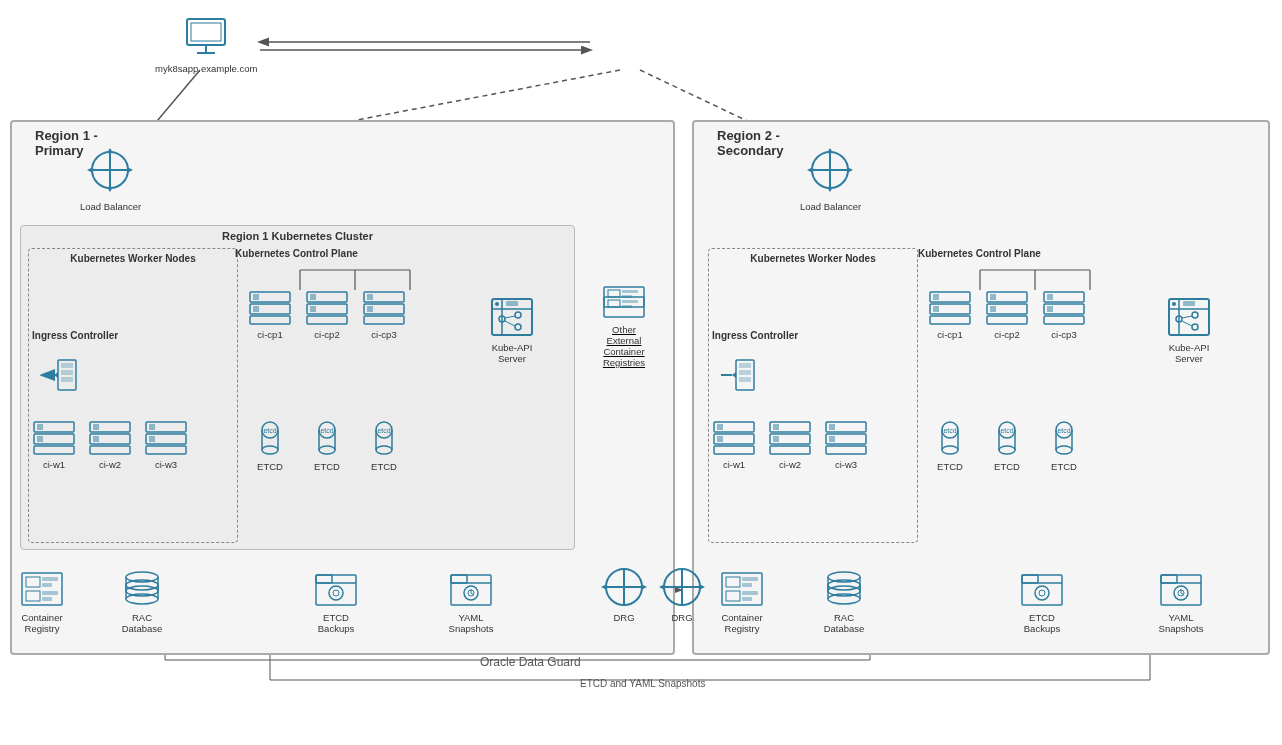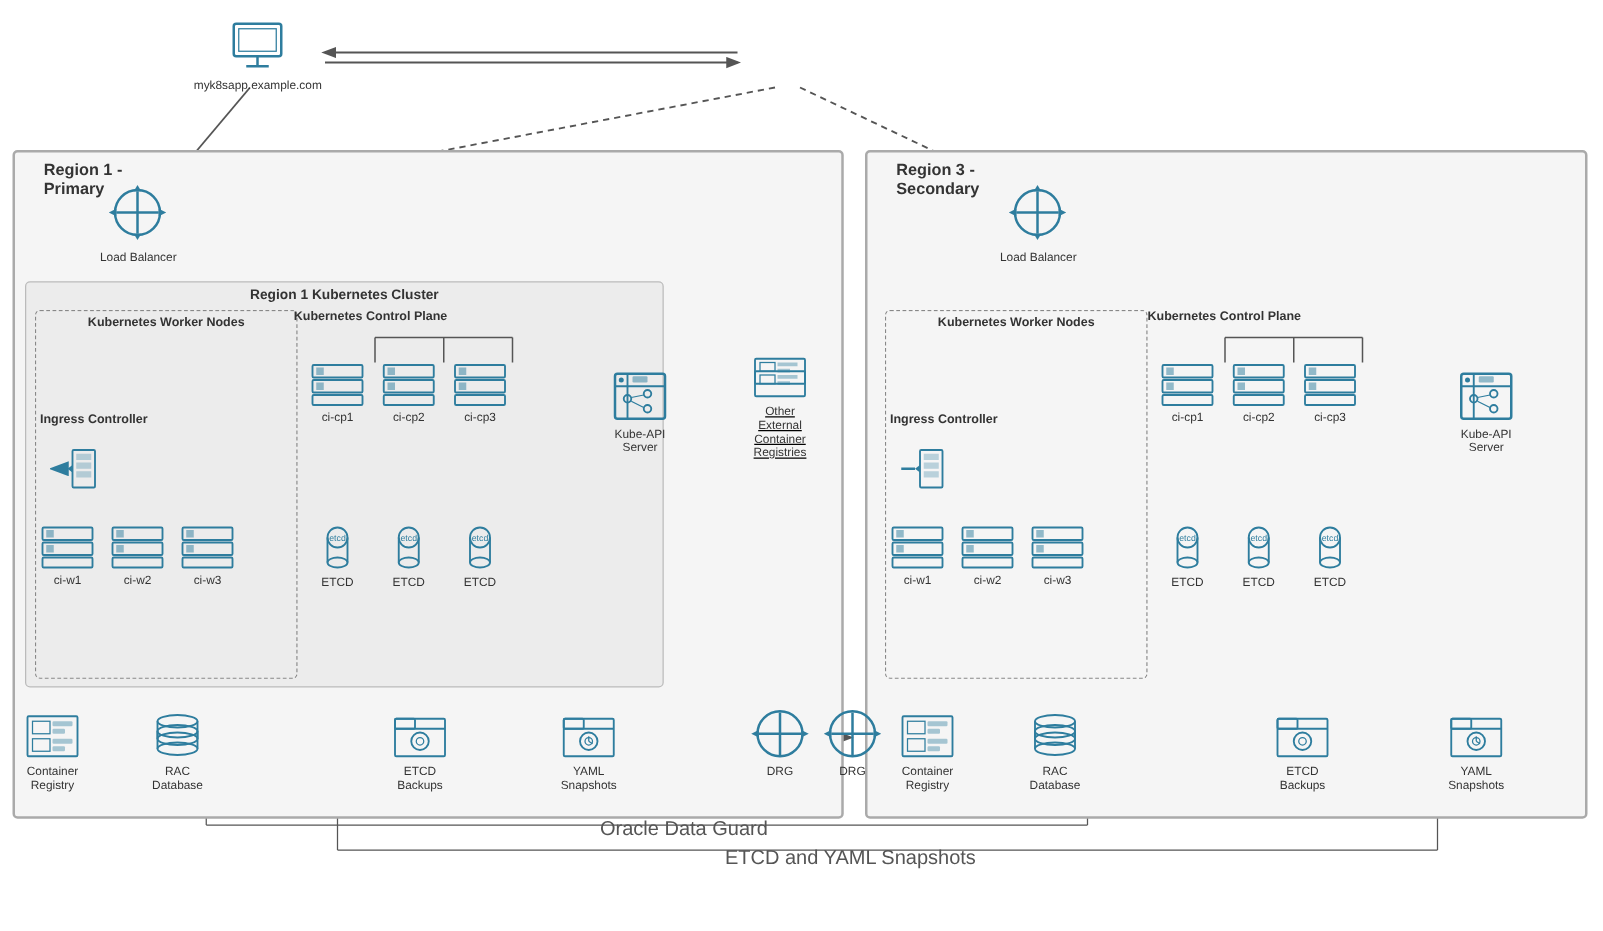--- a/index.html
+++ b/index.html
@@ -200,21 +200,21 @@
       <line x1="27" y1="5" x2="27" y2="39" stroke="#2e7d9e" stroke-width="2"></line>
 
       <polygon points="44,19 50,22 44,25" fill="#2e7d9e"></polygon>
       <polygon points="10,19 4,22 10,25" fill="#2e7d9e"></polygon>
       <polygon points="24,5 27,0 30,5" fill="#2e7d9e"></polygon>
       <polygon points="24,39 27,44 30,39" fill="#2e7d9e"></polygon>
     </svg>
     <span class="comp-label">Load Balancer</span>
   </div>
 
-  <div class="cluster-box" style="position:absolute; top:225px; left:20px; width:511px; height:325px;">
+  <div class="cluster-box" style="position:absolute; top:225px; left:20px; width:555px; height:325px;">
     <div class="cluster-label">Region 1 Kubernetes Cluster</div>
   </div>
 
   <div class="dashed-box" style="position:absolute; top:248px; left:28px; width:210px; height:295px;">
     <div class="dashed-label" style="padding:4px;">Kubernetes
 Worker
 Nodes</div>
   </div>
 
   <div style="position:absolute; top:330px; left:32px; font-size:10px; font-weight:bold; color:#333;">Ingress Controller</div>
@@ -368,21 +368,21 @@
       <rect x="22" y="23" width="16" height="3" fill="#2e7d9e" opacity="0.4"></rect>
       <rect x="22" y="28" width="10" height="3" fill="#2e7d9e" opacity="0.4"></rect>
     </svg>
     <span class="comp-label" style="white-space:pre-line; text-align:center; max-width:80px;">Other
 External
 Container
 Registries</span>
   </div>
 
   <div class="region-box" style="position:absolute; top:120px; left:692px; width:578px; height:535px;">
-    <div class="region-label" style="white-space:pre-line;">Region 3 -
+    <div class="region-label" style="white-space:pre-line;">Region 2 -
 Secondary</div>
   </div>
 
   <div class="component" style="position:absolute; top:148px; left:800px;">
     <svg width="55" height="50" viewBox="0 0 55 50">
       <circle cx="27" cy="22" r="18" fill="none" stroke="#2e7d9e" stroke-width="2"></circle>
       <line x1="10" y1="22" x2="44" y2="22" stroke="#2e7d9e" stroke-width="2"></line>
       <line x1="27" y1="5" x2="27" y2="39" stroke="#2e7d9e" stroke-width="2"></line>
       <polygon points="44,19 50,22 44,25" fill="#2e7d9e"></polygon>
       <polygon points="10,19 4,22 10,25" fill="#2e7d9e"></polygon>
@@ -666,18 +666,18 @@
       <rect x="4" y="10" width="16" height="8" rx="1" fill="none" stroke="#2e7d9e" stroke-width="1.5"></rect>
       <circle cx="24" cy="28" r="7" fill="none" stroke="#2e7d9e" stroke-width="1.5"></circle>
       <circle cx="24" cy="28" r="3" fill="none" stroke="#2e7d9e" stroke-width="1"></circle>
       <line x1="24" y1="24" x2="24" y2="28" stroke="#2e7d9e" stroke-width="1"></line>
       <line x1="24" y1="28" x2="27" y2="30" stroke="#2e7d9e" stroke-width="1"></line>
     </svg>
     <span class="comp-label" style="white-space:pre-line; text-align:center;">YAML
 Snapshots</span>
   </div>
 
-  <div style="position:absolute; top:655px; left:480px; font-size:16px; color:#555; text-align:center;">Oracle
+  <div style="position:absolute; top:655px; left:480px; font-size:12px; color:#555; text-align:center;">Oracle
 Data Guard</div>
 
-  <div style="position:absolute; top:678px; left:580px; font-size:16px; color:#555;">ETCD and YAML Snapshots</div>
+  <div style="position:absolute; top:678px; left:580px; font-size:10px; color:#555;">ETCD and YAML Snapshots</div>
 
 </div>
 
 </body></html>

